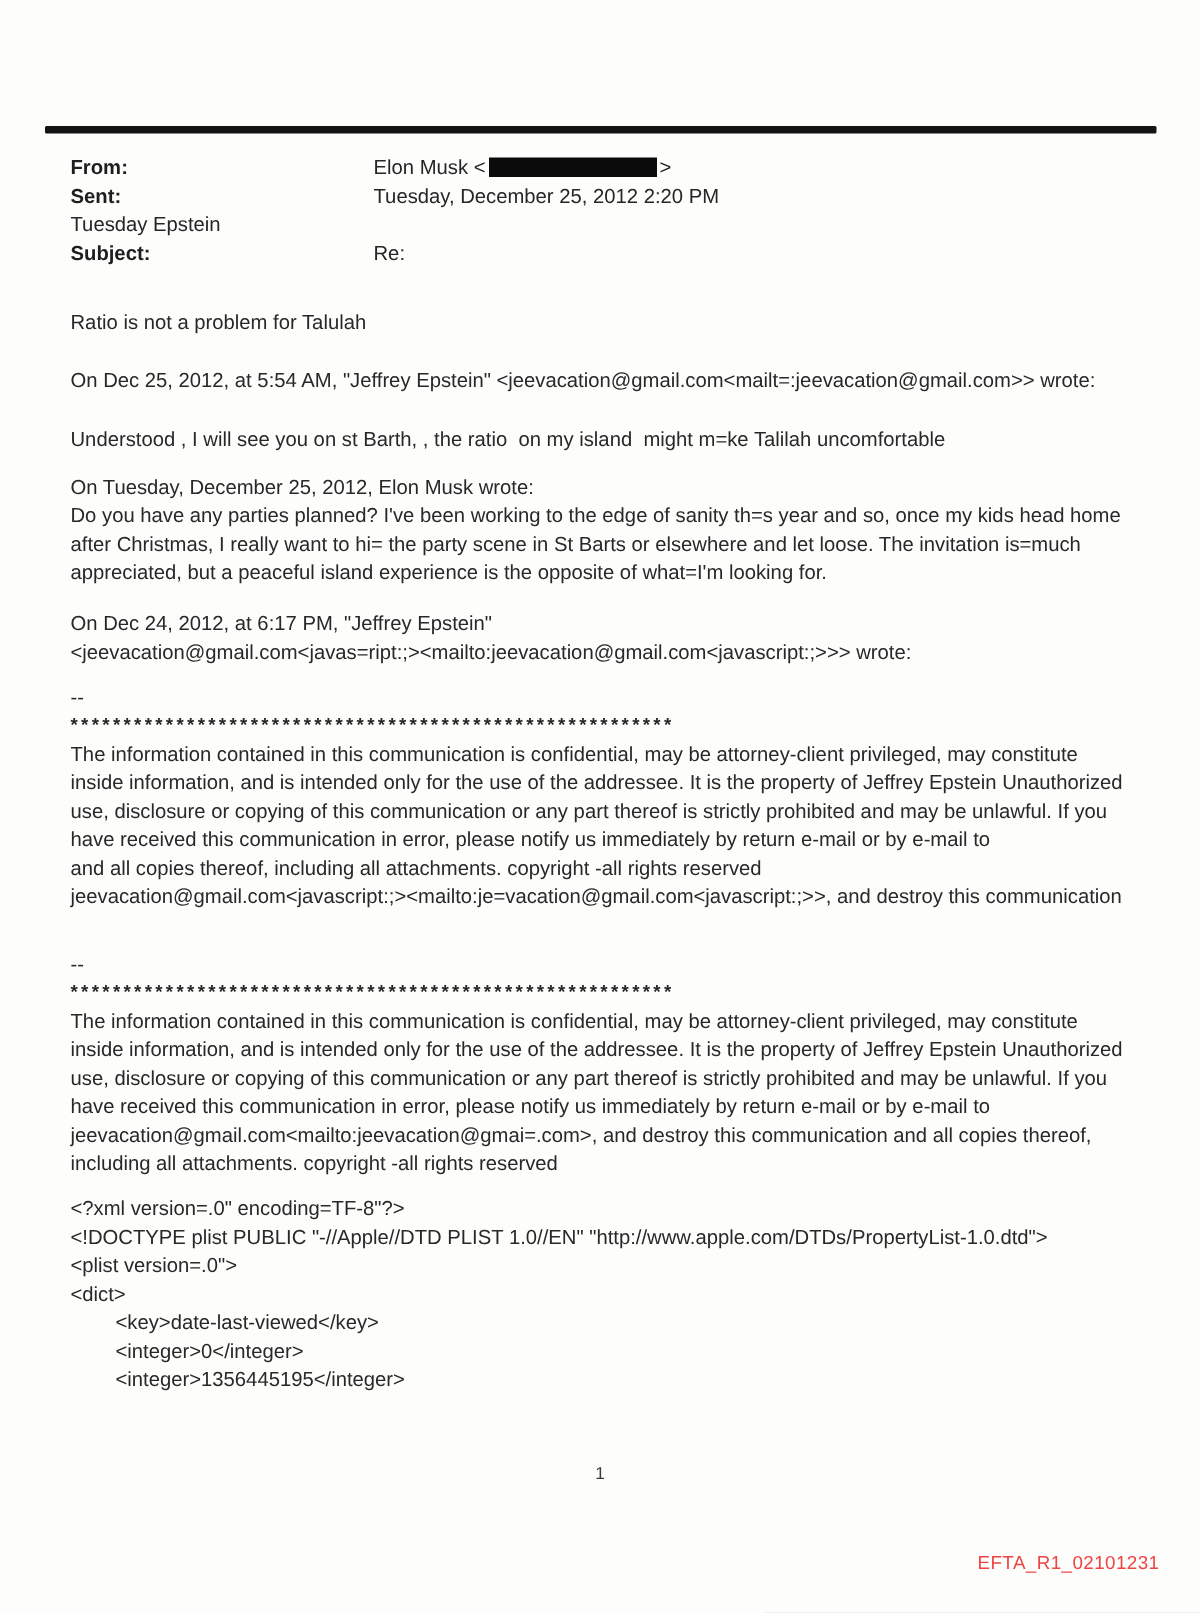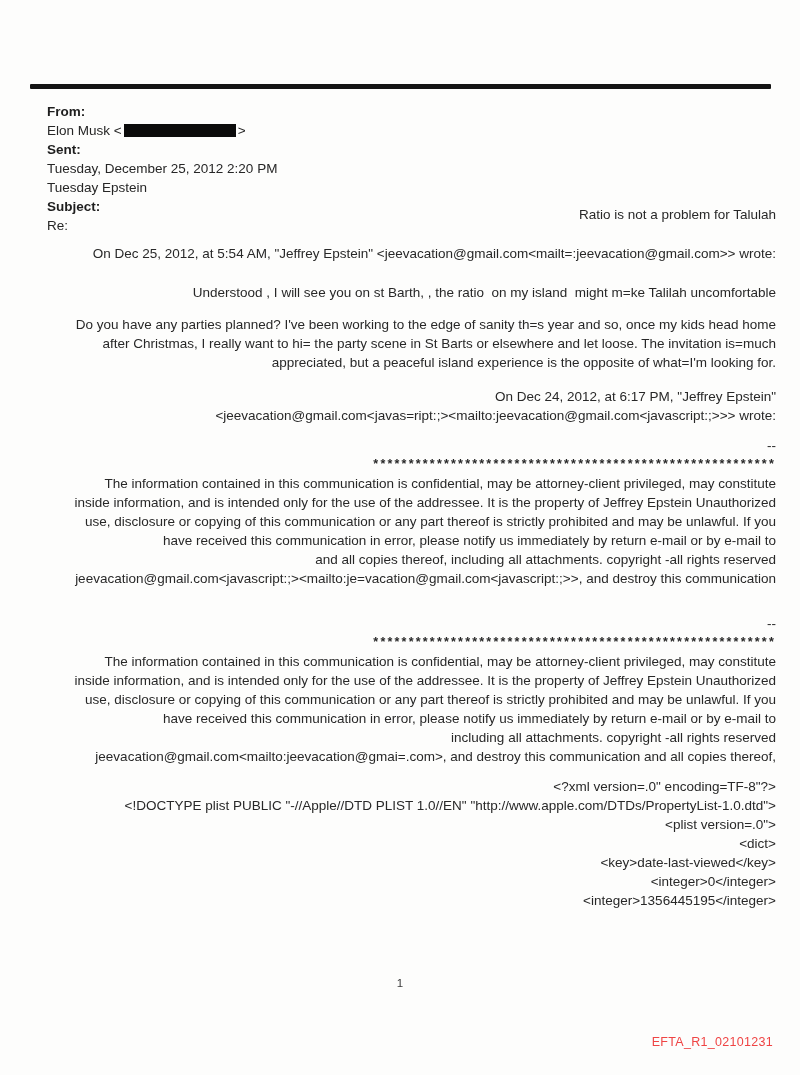--- a/index.html
+++ b/index.html
@@ -15,33 +15,33 @@
   }
   .top-rule {
     position:absolute; top:84px; left:30px;
     width:741px; height:5px;
     background:#141414; border-radius:1px;
   }
   .header-block {
     position:absolute; top:102px; left:47px; right:30px;
     font-size:13.5px;
   }
-  .hrow { display:flex; line-height:19px;flex-direction:column; }
+  .hrow { display:flex; line-height:19px; }
   .hlabel { width:202px; flex:none; font-weight:bold; color:#1e1e1e; }
   .hvalue { white-space:pre; }
   .redaction-bar {
     display:inline-block;
     width:112px; height:13px;
     background:#0b0b0b;
     vertical-align:-2px;
     margin:0 2px;
   }
   .body-block {
     position:absolute; top:205px; left:47px; right:24px;
-    font-size:13.5px; line-height:19px; color:#282828;text-align:right;
+    font-size:13.5px; line-height:19px; color:#282828;
   }
   .line { white-space:pre; }
   .asterisks { letter-spacing:2.2px; font-weight:bold; font-size:12.5px; }
   .indent { padding-left:30px; }
   .g11 { margin-top:11px; }
   .g13 { margin-top:13px; }
   .g15 { margin-top:15px; }
   .g20 { margin-top:20px; }
   .g26 { margin-top:26px; }
   .page-number {
@@ -84,20 +84,21 @@
 
   <div class="body-block">
 
     <div class="line">Ratio is not a problem for Talulah</div>
 
     <div class="line g20">On Dec 25, 2012, at 5:54 AM, "Jeffrey Epstein" &lt;jeevacation@gmail.com&lt;mailt=:jeevacation@gmail.com&gt;&gt; wrote:</div>
 
     <div class="line g20">Understood , I will see you on st Barth, , the ratio  on my island  might m=ke Talilah uncomfortable</div>
 
     <div class="g13">
+      <div class="line">On Tuesday, December 25, 2012, Elon Musk wrote:</div>
       <div class="line">Do you have any parties planned? I've been working to the edge of sanity th=s year and so, once my kids head home</div>
       <div class="line">after Christmas, I really want to hi= the party scene in St Barts or elsewhere and let loose. The invitation is=much</div>
       <div class="line">appreciated, but a peaceful island experience is the opposite of what=I'm looking for.</div>
     </div>
 
     <div class="g15">
       <div class="line">On Dec 24, 2012, at 6:17 PM, "Jeffrey Epstein"</div>
       <div class="line">&lt;jeevacation@gmail.com&lt;javas=ript:;&gt;&lt;mailto:jeevacation@gmail.com&lt;javascript:;&gt;&gt;&gt; wrote:</div>
     </div>
 
@@ -113,22 +114,22 @@
       <div class="line">jeevacation@gmail.com&lt;javascript:;&gt;&lt;mailto:je=vacation@gmail.com&lt;javascript:;&gt;&gt;, and destroy this communication</div>
     </div>
 
     <div class="g26">
       <div class="line">--</div>
       <div class="line asterisks">*********************************************************</div>
       <div class="line">The information contained in this communication is confidential, may be attorney-client privileged, may constitute</div>
       <div class="line">inside information, and is intended only for the use of the addressee. It is the property of Jeffrey Epstein Unauthorized</div>
       <div class="line">use, disclosure or copying of this communication or any part thereof is strictly prohibited and may be unlawful. If you</div>
       <div class="line">have received this communication in error, please notify us immediately by return e-mail or by e-mail to</div>
+      <div class="line">jeevacation@gmail.com&lt;mailto:jeevacation@gmai=.com&gt;, and destroy this communication and all copies thereof,</div>
       <div class="line">including all attachments. copyright -all rights reserved</div>
-      <div class="line">jeevacation@gmail.com&lt;mailto:jeevacation@gmai=.com&gt;, and destroy this communication and all copies thereof,</div>
     </div>
 
     <div class="g11">
       <div class="line">&lt;?xml version=.0" encoding=TF-8"?&gt;</div>
       <div class="line">&lt;!DOCTYPE plist PUBLIC "-//Apple//DTD PLIST 1.0//EN" "http://www.apple.com/DTDs/PropertyList-1.0.dtd"&gt;</div>
       <div class="line">&lt;plist version=.0"&gt;</div>
       <div class="line">&lt;dict&gt;</div>
       <div class="line indent">&lt;key&gt;date-last-viewed&lt;/key&gt;</div>
       <div class="line indent">&lt;integer&gt;0&lt;/integer&gt;</div>
       <div class="line indent">&lt;integer&gt;1356445195&lt;/integer&gt;</div>

